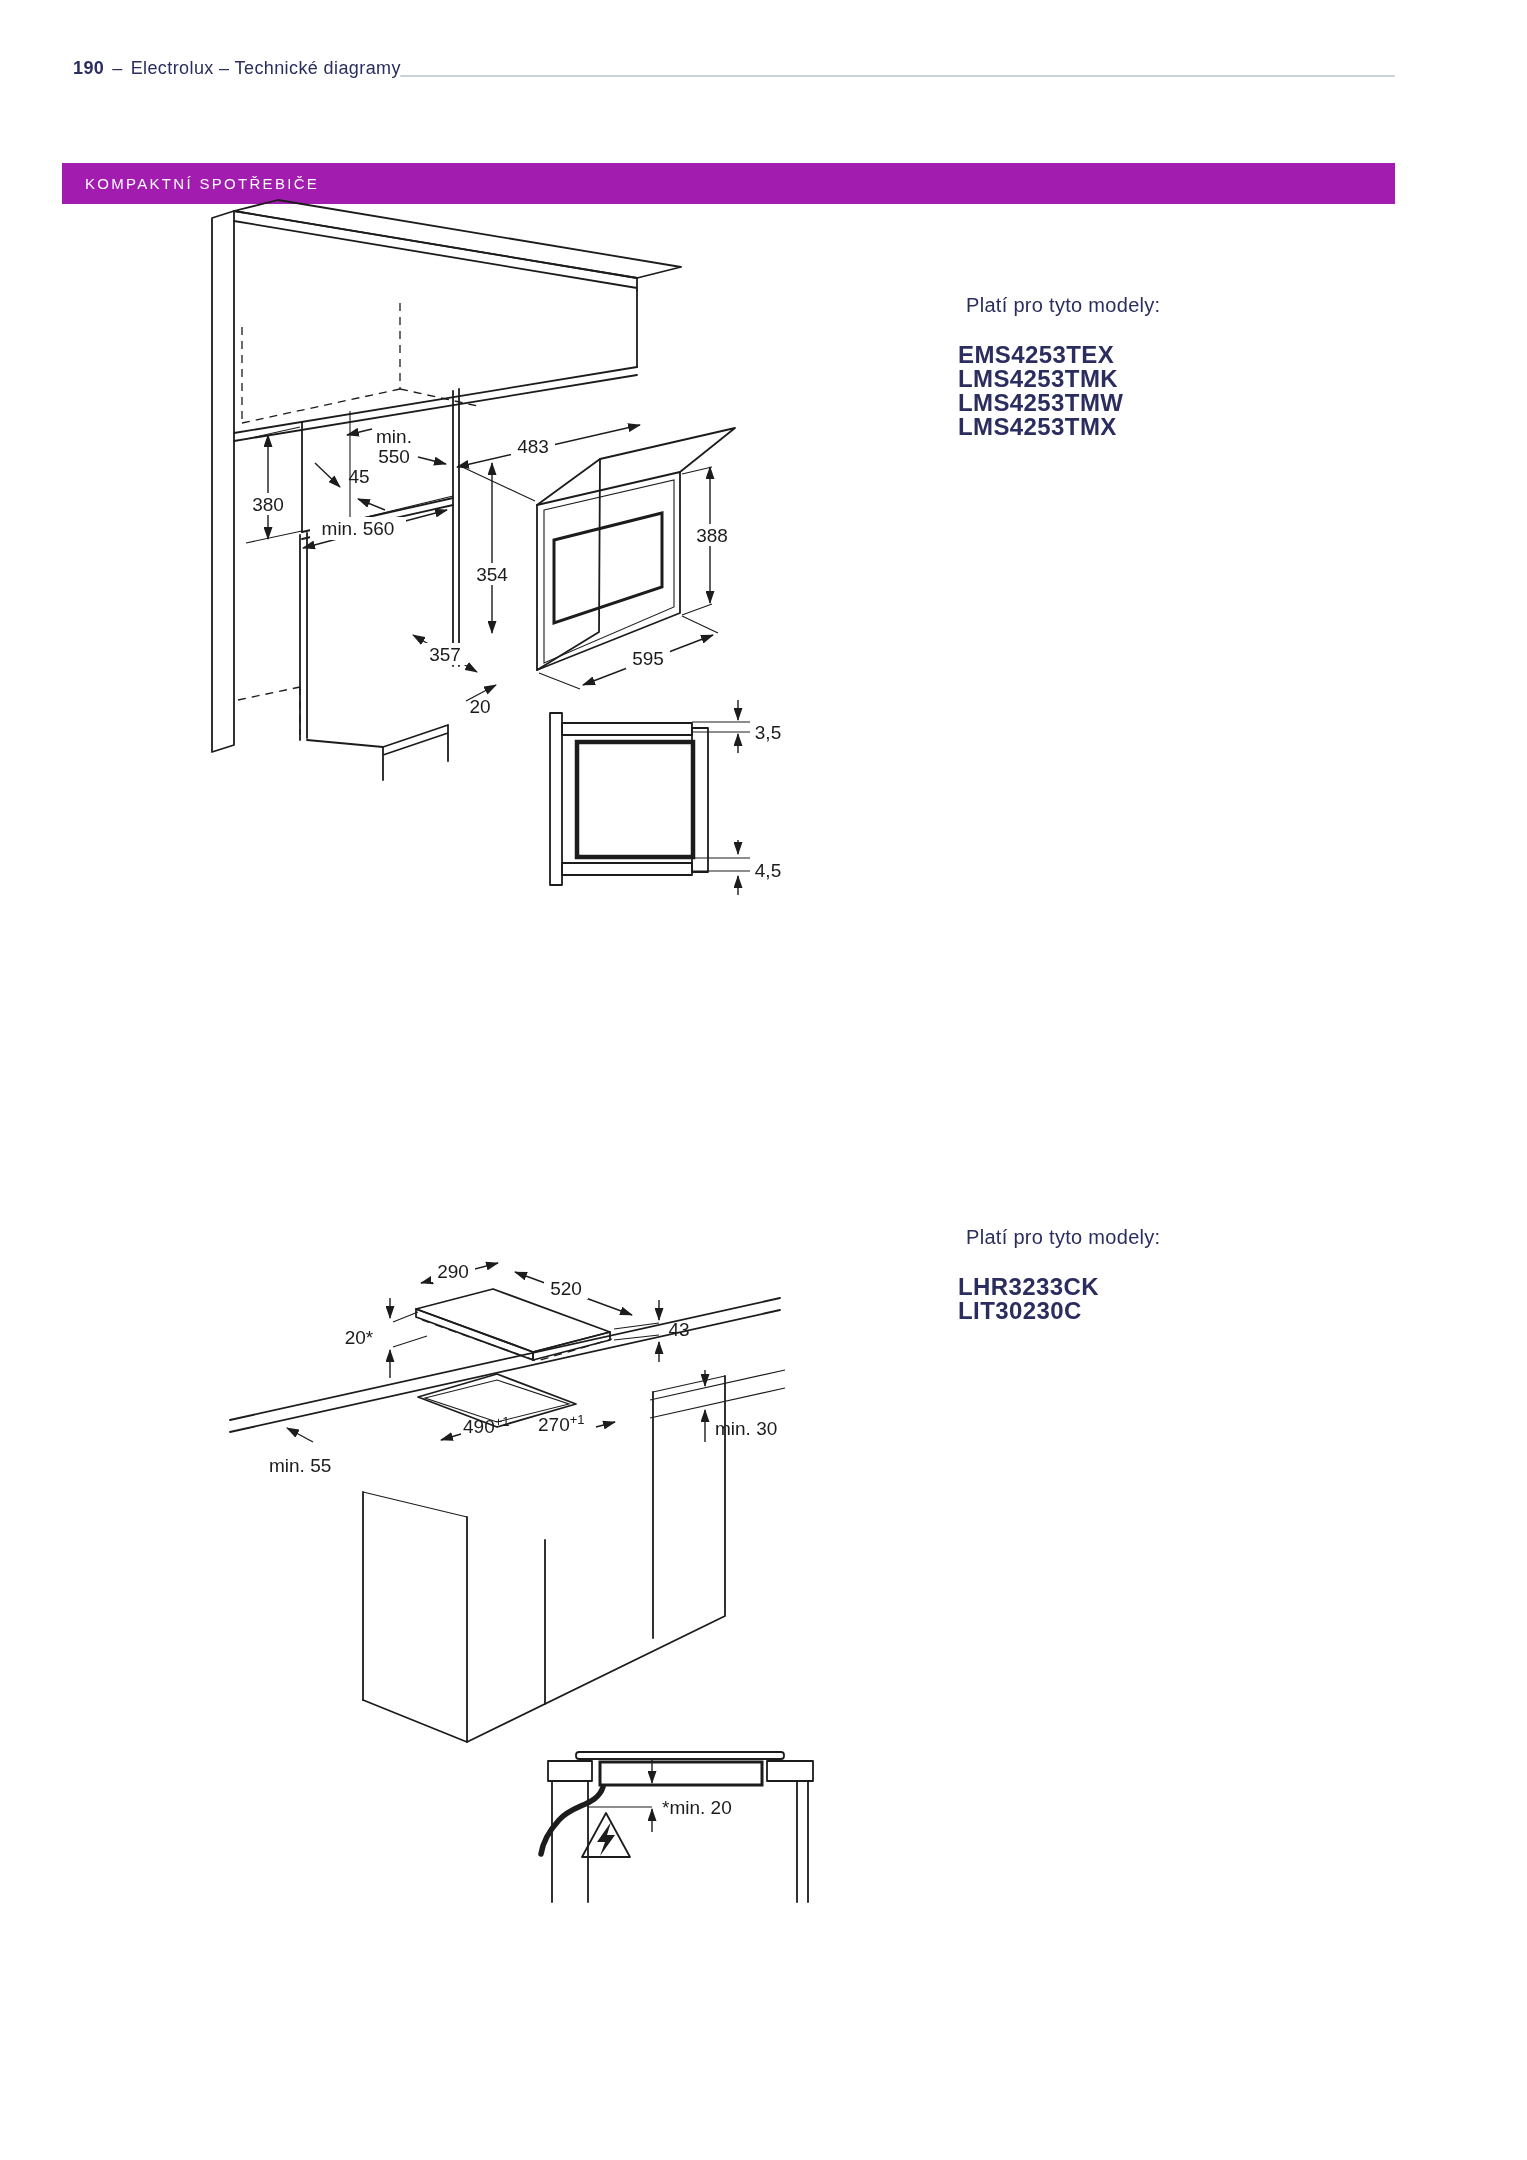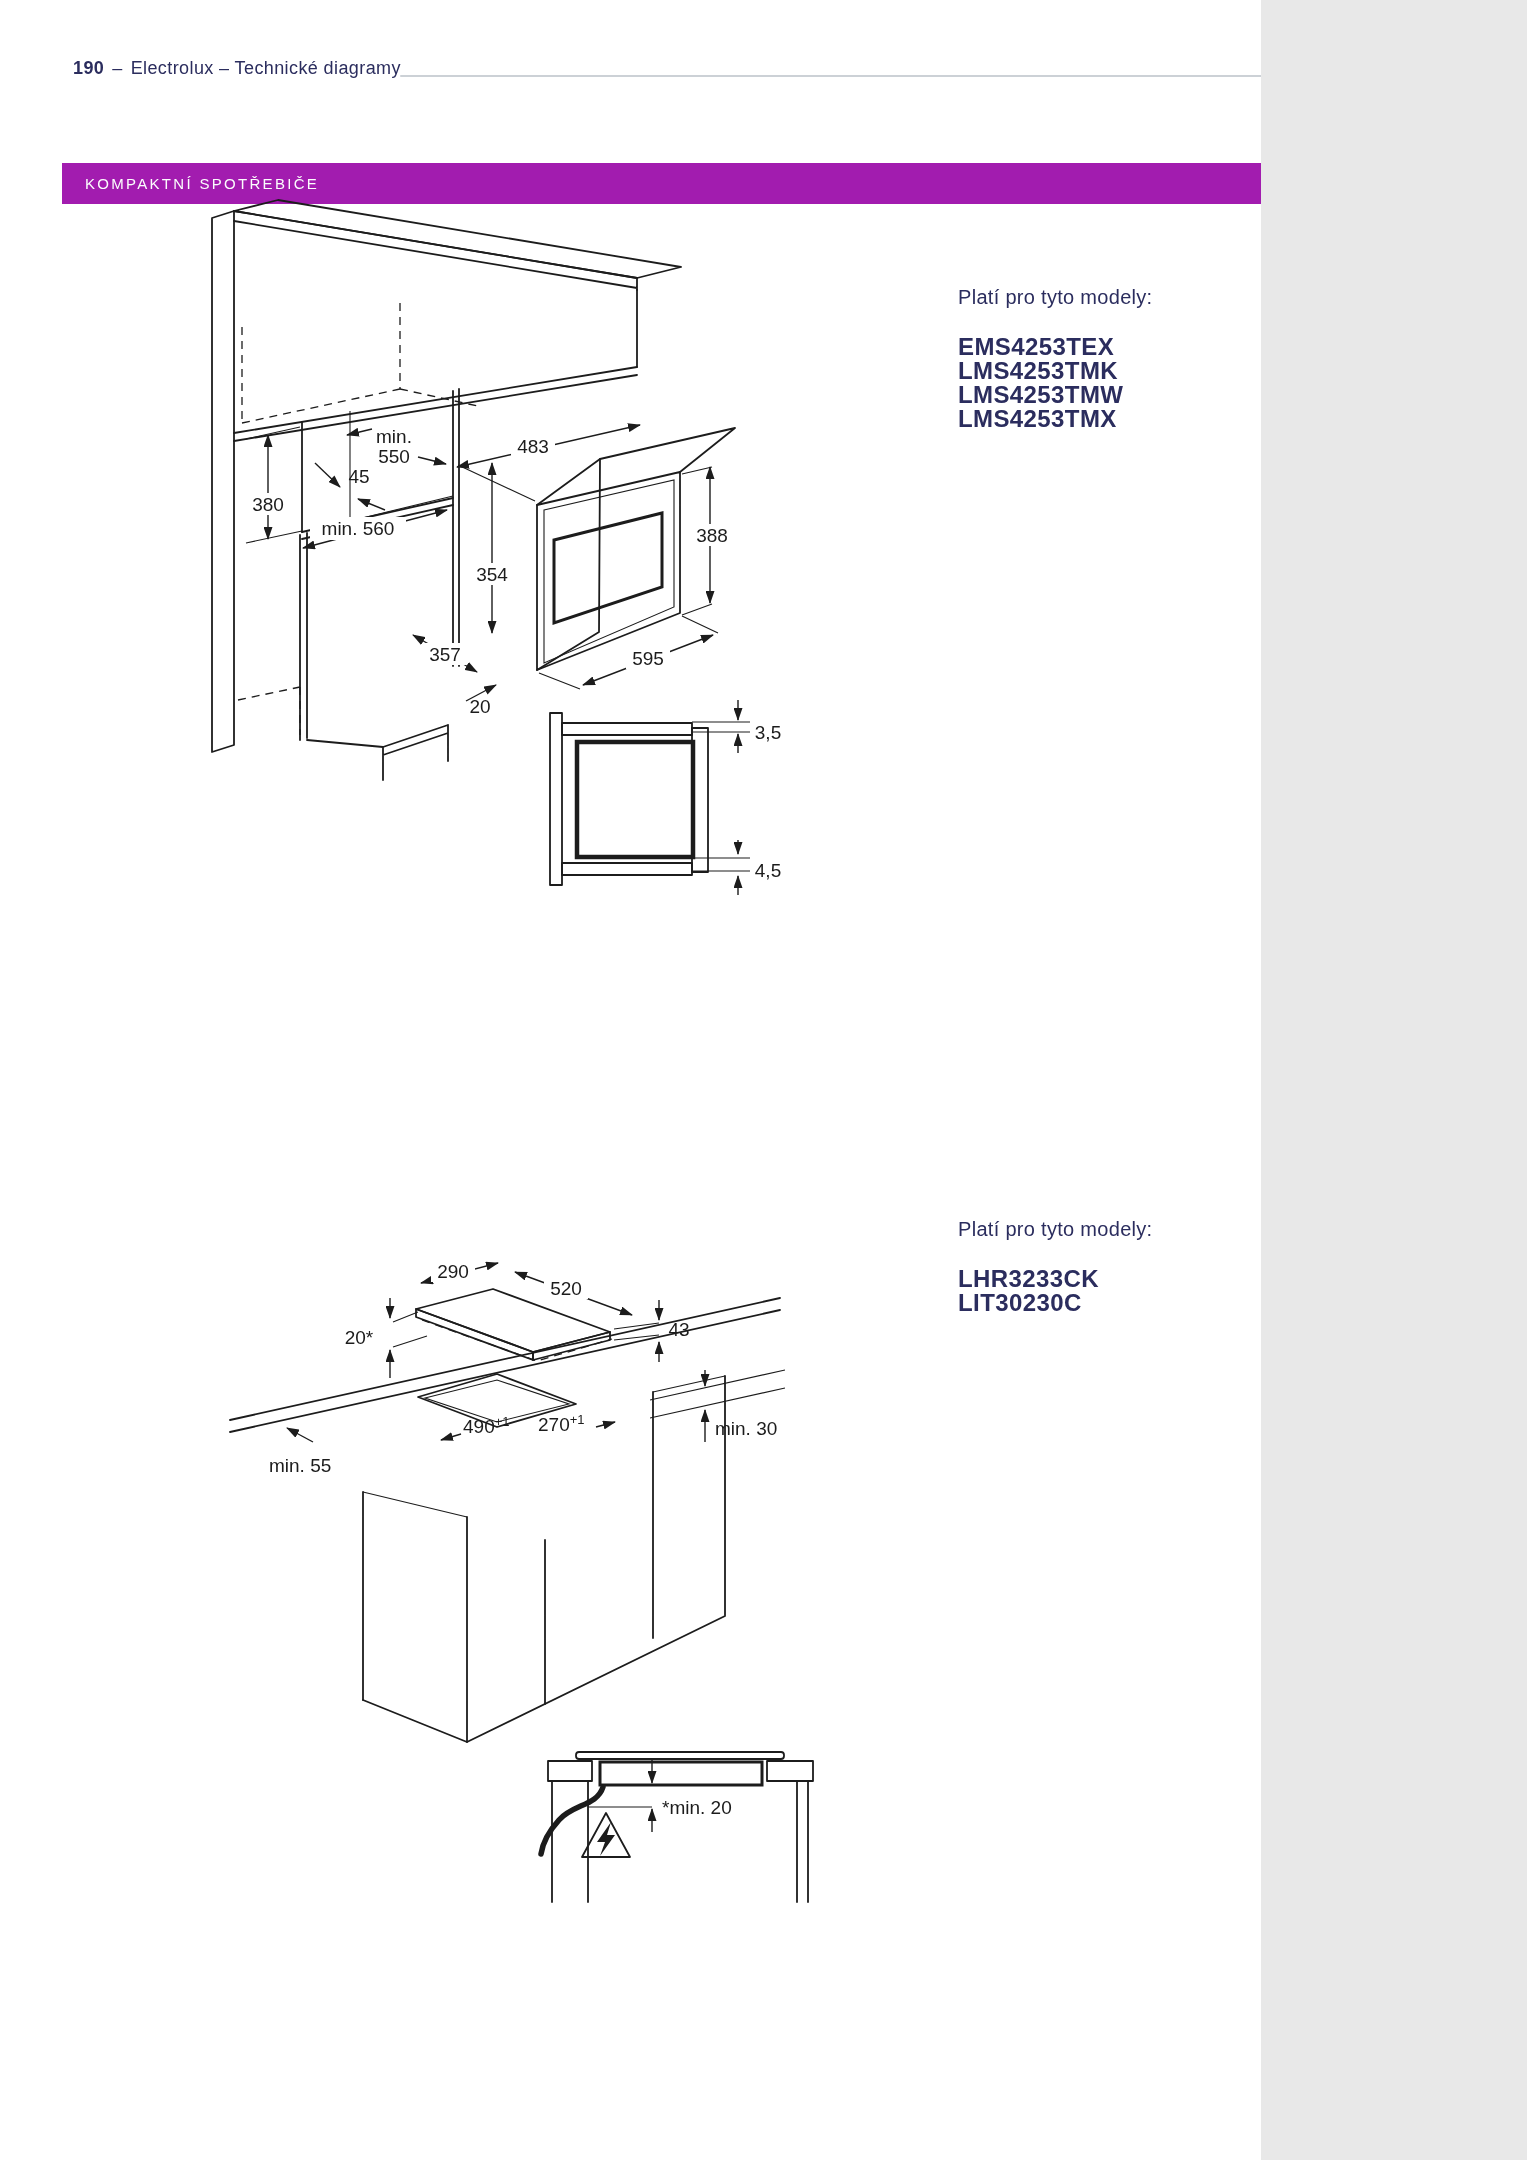--- a/index.html
+++ b/index.html
@@ -1,30 +1,30 @@
 <!DOCTYPE html>
 <html><head>
 <meta charset="utf-8">
 <style>
   html,body{margin:0;padding:0;background:#e8e8e8;}
-  .page{position:relative;width:1261px;height:2160px;background:#ffffff;overflow:hidden;
+  .page{position:relative;width:1527px;height:2160px;background:#ffffff;overflow:hidden;
         font-family:"Liberation Sans",sans-serif;color:#2b2d5e;}
   .hdr{position:absolute;top:58px;left:73px;font-size:18px;letter-spacing:.4px;
        display:flex;gap:8px;align-items:baseline;color:#2b2d5e;}
   .hdr b{font-weight:bold;}
   .hdr-rule{position:absolute;top:75px;left:400px;width:995px;height:2px;background:#ccd1d6;border-radius:1px;}
   .band{position:absolute;left:62px;width:1333px;height:41px;background:#a21caf;
         display:flex;align-items:center;padding-left:23px;box-sizing:border-box;}
   .band span{color:#fbfdfd;font-size:15px;letter-spacing:2.3px;font-weight:400;}
   .band1{top:163px;}
   .band2{top:1058px;}
   .models{position:absolute;left:958px;}
   .models1{top:286px;}
   .models2{top:1218px;}
-  .models h3{margin:0;font-size:20px;font-weight:400;letter-spacing:.3px;color:#2b2d5e;}
+  .models h3{margin:8px;font-size:20px;font-weight:400;letter-spacing:.3px;color:#2b2d5e;}
   .models ul{margin:26px 0 0 0;padding:0;list-style:none;}
   .models li{font-size:24px;font-weight:bold;line-height:24px;letter-spacing:.4px;color:#2b2d5e;}
   svg{position:absolute;}
   svg text{font-family:"Liberation Sans",sans-serif;font-size:19px;fill:#1c1c1c;}
   .ln{stroke:#1c1c1c;stroke-width:1.8;fill:none;stroke-linecap:round;stroke-linejoin:round;}
   .thin{stroke:#1c1c1c;stroke-width:1.1;fill:none;}
   .thick{stroke:#1c1c1c;stroke-width:3;fill:none;}
   .xthick{stroke:#1c1c1c;stroke-width:4.5;fill:none;}
   .dash{stroke:#1c1c1c;stroke-width:1.3;fill:none;stroke-dasharray:8 6;}
   .dim{stroke:#1c1c1c;stroke-width:1.4;fill:none;}

